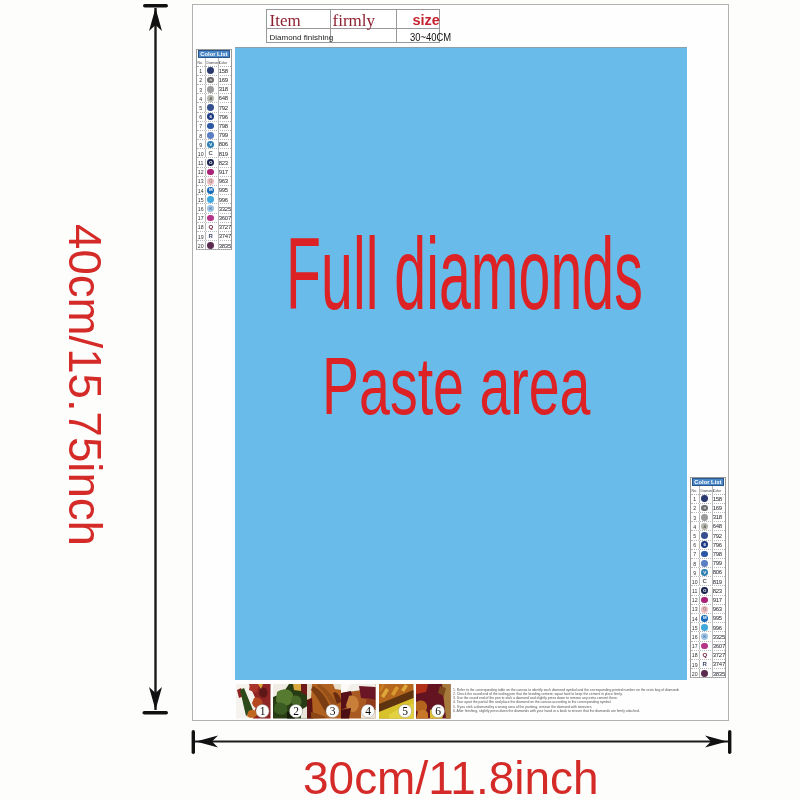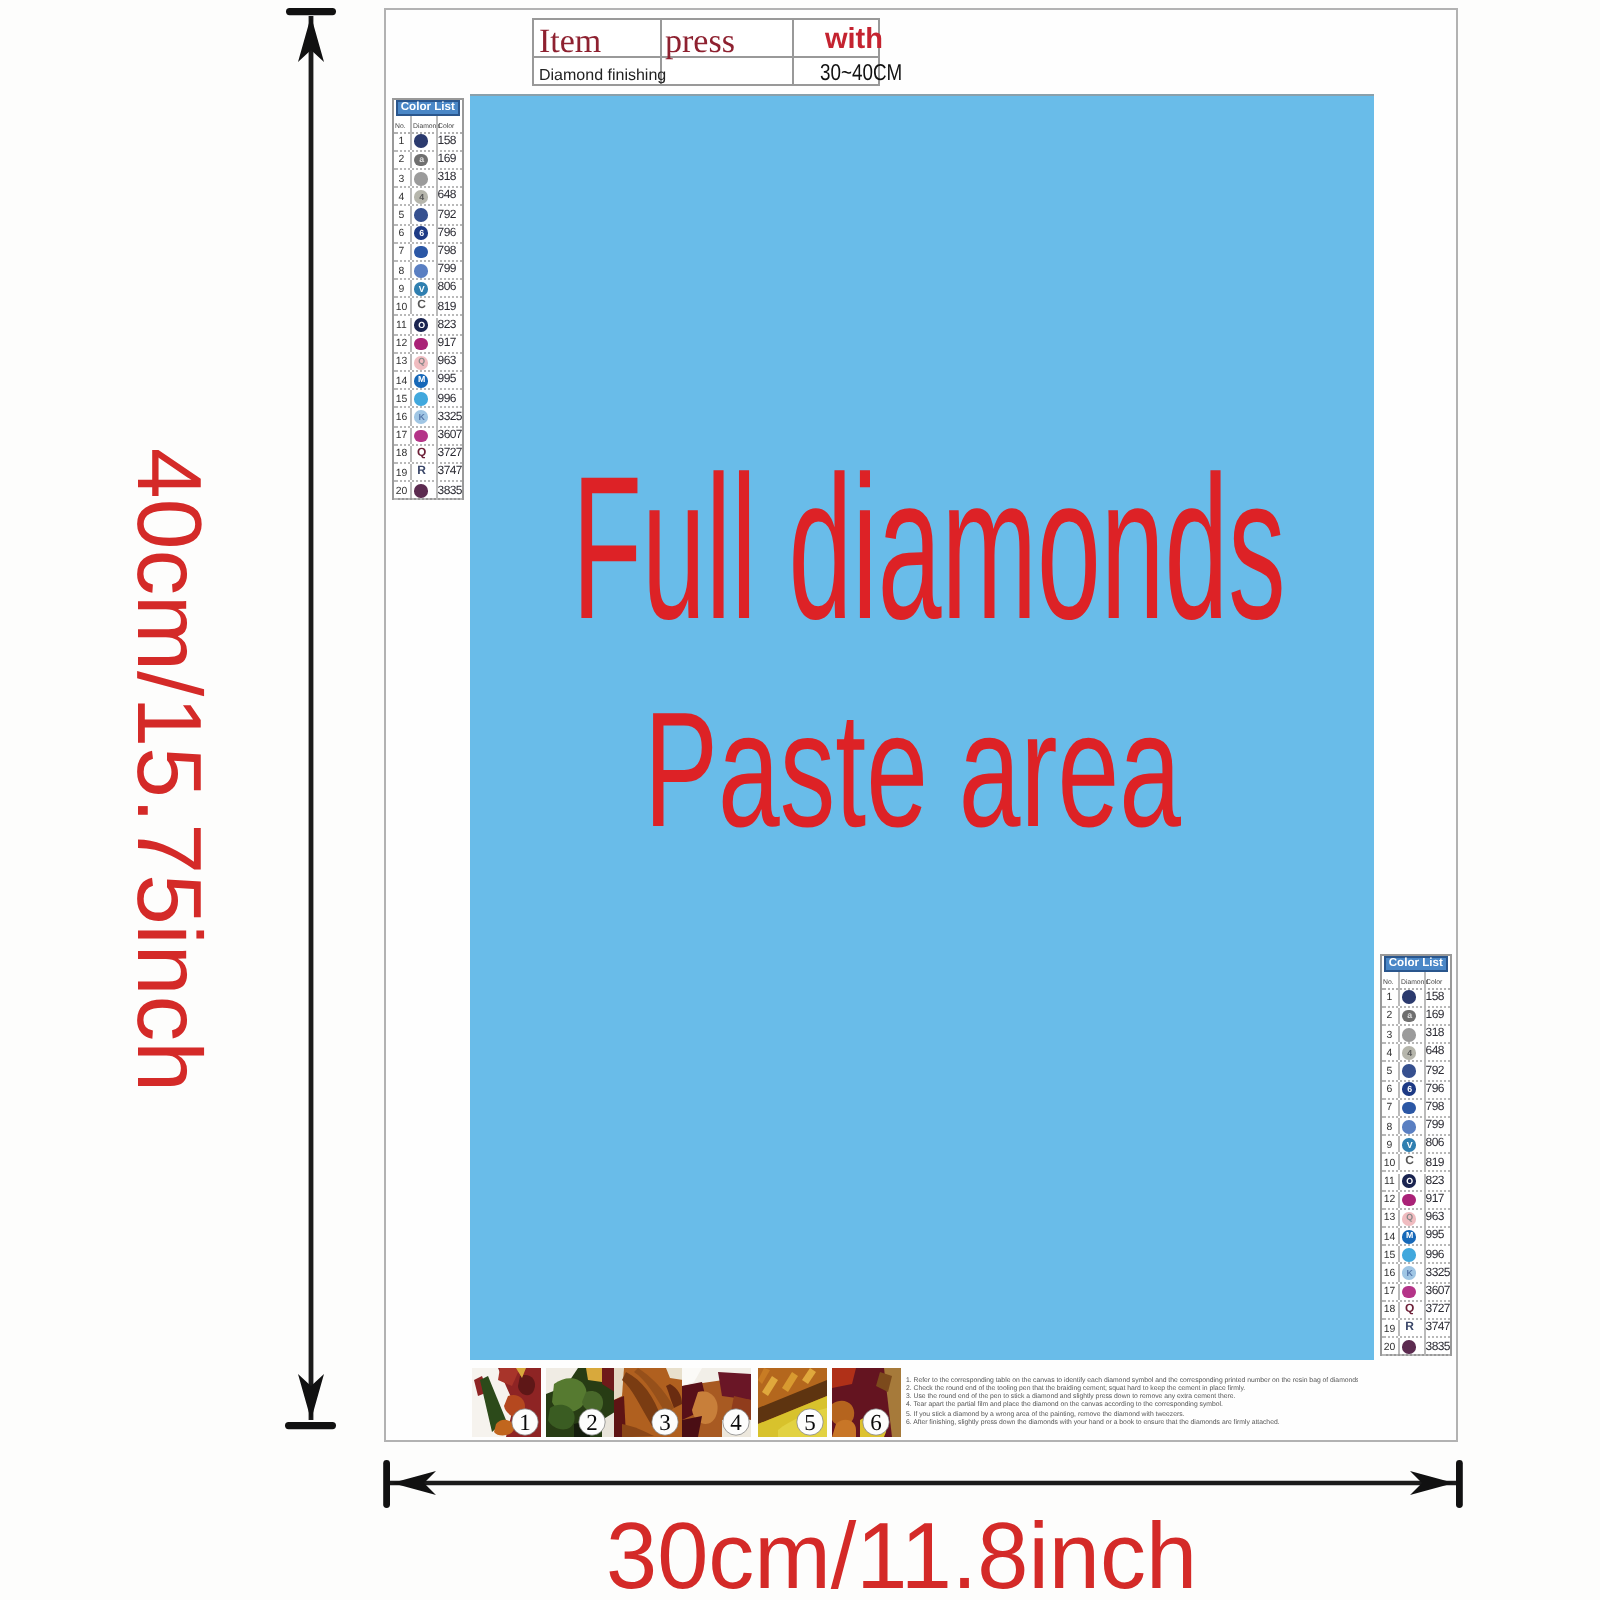--- a/index.html
+++ b/index.html
@@ -20,23 +20,23 @@
 <div class="abs" style="left:265.5px;top:8.8px;width:174px;height:34.6px;border:1px solid #999;box-sizing:border-box;background:#fff;">
 
   <div class="abs" style="left:0;top:17.8px;width:100%;height:1px;background:#999;"></div>
 
   <div class="abs" style="left:63px;top:0;width:1px;height:100%;background:#999;"></div>
 
   <div class="abs" style="left:129px;top:0;width:1px;height:100%;background:#999;"></div>
 
   <div class="abs" style="left:3px;top:1px;font-family:Liberation Serif,serif;font-size:17px;color:#8e2130;">Item</div>
 
-  <div class="abs" style="left:66px;top:1px;font-family:Liberation Serif,serif;font-size:17px;color:#8e2130;">press</div>
-
-  <div class="abs" style="left:146px;top:2.5px;font-size:14.5px;font-weight:bold;color:#c42330;">with</div>
+  <div class="abs" style="left:66px;top:1px;font-family:Liberation Serif,serif;font-size:17px;color:#8e2130;">firmly</div>
+
+  <div class="abs" style="left:146px;top:2.5px;font-size:14.5px;font-weight:bold;color:#c42330;">size</div>
 
   <div class="abs" style="left:3px;top:23px;font-size:8px;color:#222;">Diamond finishing</div>
 
   <div class="abs" style="left:143px;top:21.5px;font-size:11.5px;color:#111;white-space:nowrap;transform:scaleX(0.82);transform-origin:left top;">30~40CM</div>
 </div>
 
 <div class="abs" style="left:196px;top:49px;">
     <div style="position:absolute;left:0;top:0;width:35.5px;height:201px;background:#fff;border:1px solid #999;box-sizing:border-box;">
 
 <div style="position:absolute;left:0.5px;top:0;width:32.8px;height:8.4px;background:#4a87c7;border:1px solid #2a568d;box-sizing:border-box;color:#fff;font-size:5.8px;font-weight:bold;text-align:center;line-height:7.8px;">Color List</div>

